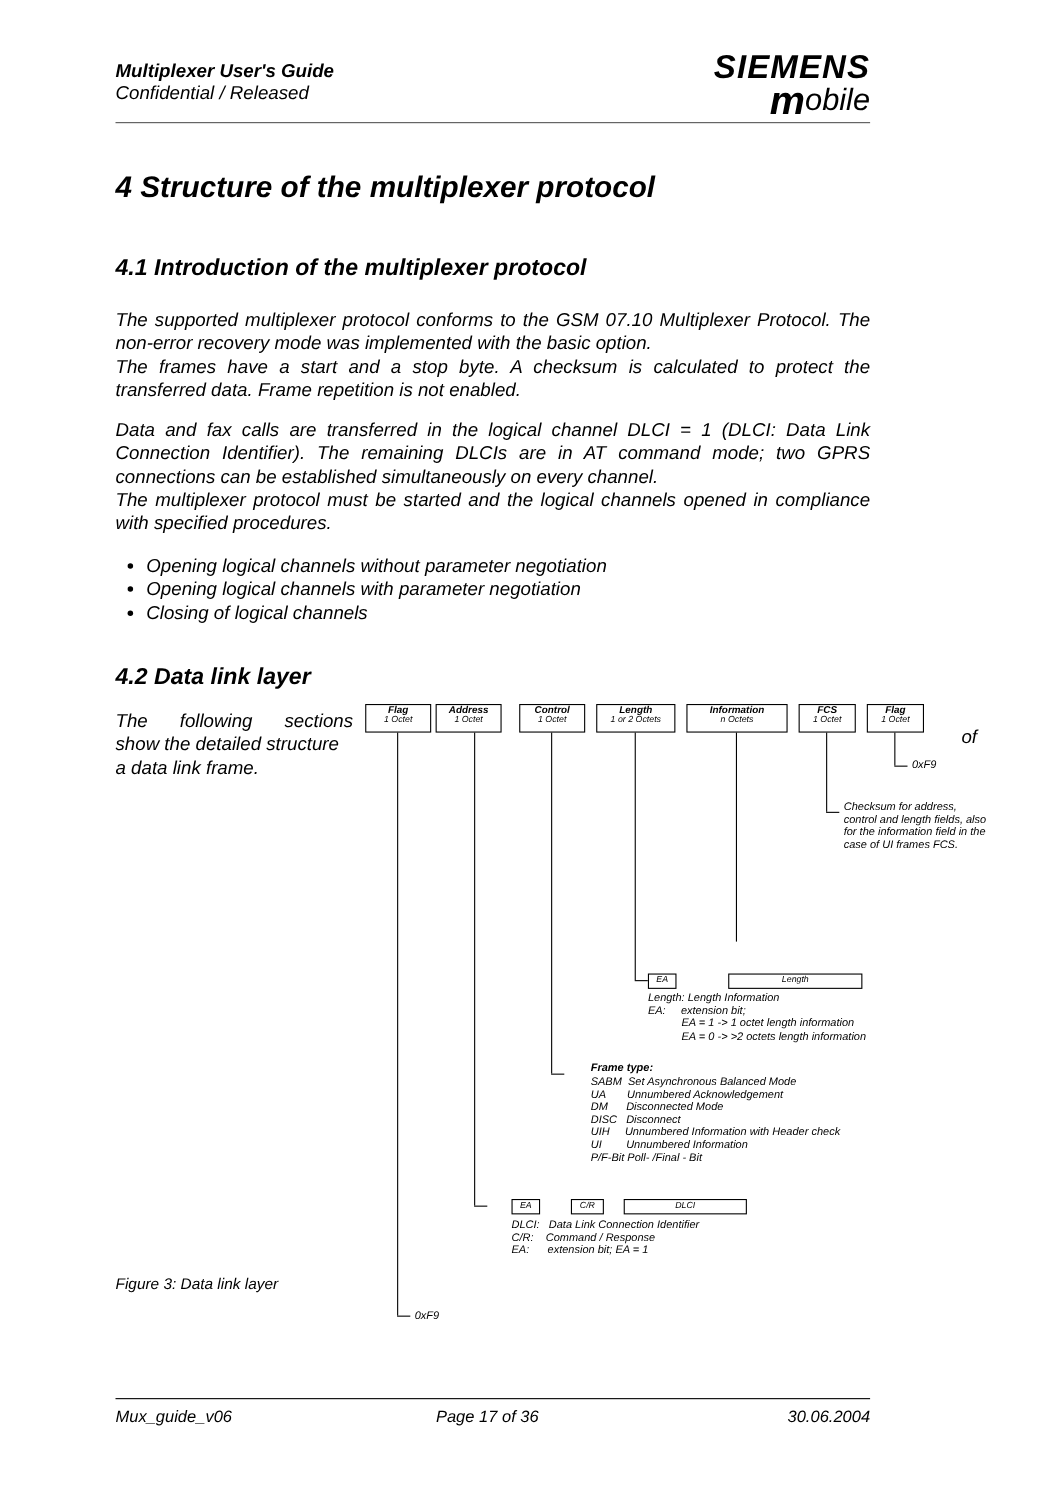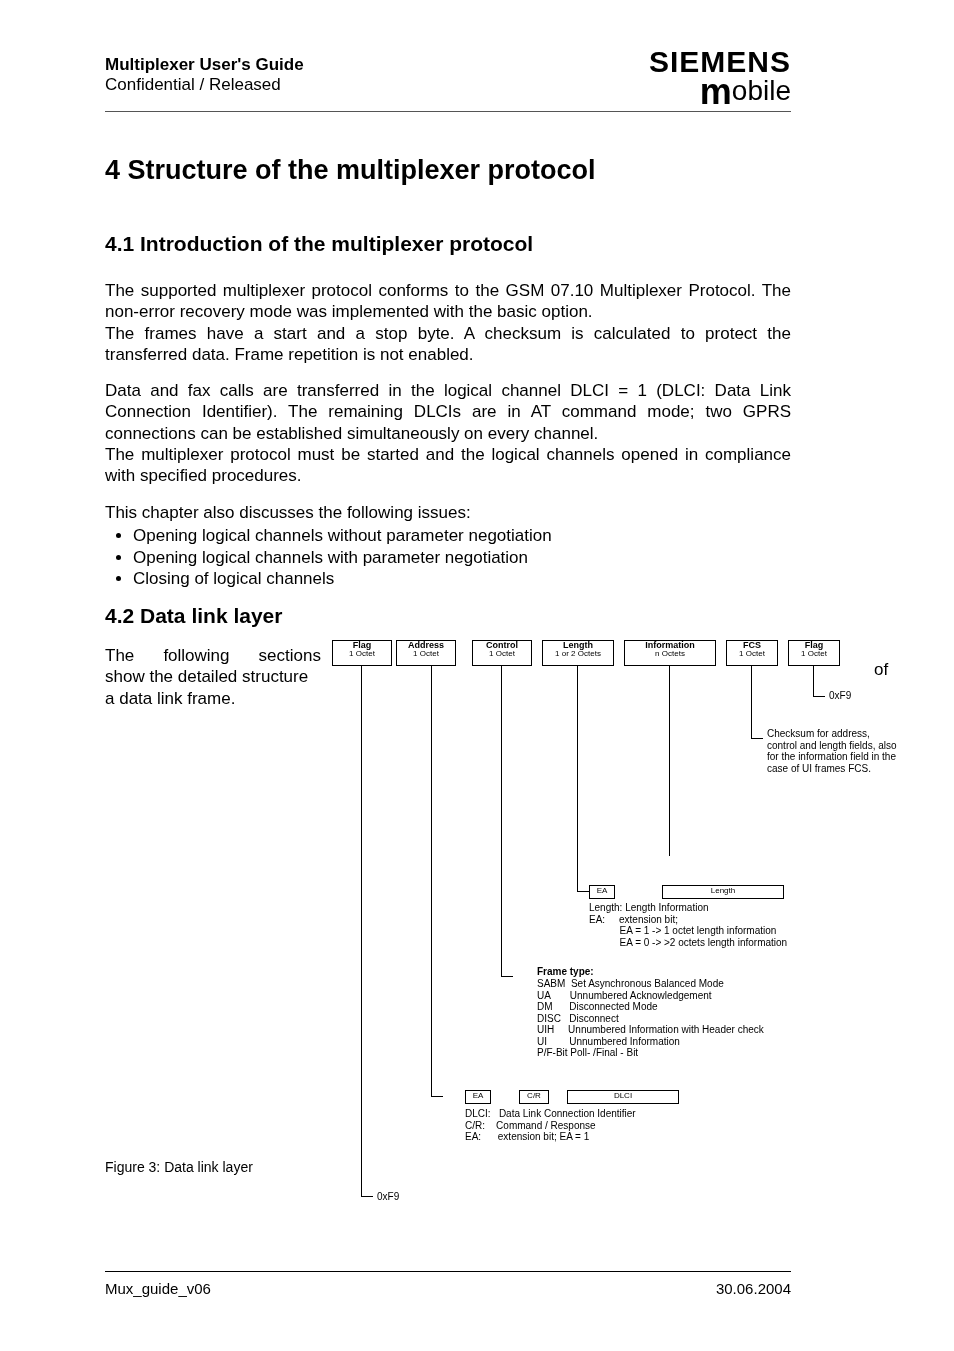--- a/index.html
+++ b/index.html
@@ -9,20 +9,21 @@
     width: 954px;
     height: 1351px;
     font-family: Arial, Helvetica, sans-serif;
     background: white;
     color: black;
   }
   .page {
     position: relative;
     width: 886px;
     height: 1351px;
+    font-style: italic;
   }
   .header {
     position: absolute;
     left: 105px;
     right: 95px;
     top: 55px;
   }
   .hdr-title {
     font-size: 17px;
     font-weight: bold;
@@ -203,21 +204,20 @@
 
   <div class="h2a">4.1  Introduction of the multiplexer protocol</div>
 
   <div class="body para1" style="white-space: pre-line;">The supported multiplexer protocol conforms to the GSM 07.10 Multiplexer Protocol. The non-error recovery mode was implemented with the basic option.
 The frames have a start and a stop byte. A checksum is calculated to protect the transferred data. Frame repetition is not enabled.</div>
 
   <div class="body para2" style="white-space: pre-line;">Data and fax calls are transferred in the logical channel DLCI = 1 (DLCI: Data Link Connection Identifier). The remaining DLCIs are in AT command mode; two GPRS connections can be established simultaneously on every channel.
 The multiplexer protocol must be started and the logical channels opened in compliance with specified procedures.</div>
 
   <div class="body para3">
-    <span>This chapter also discusses the following issues:</span>
     <ul class="bullets">
       <li>Opening logical channels without parameter negotiation</li>
       <li>Opening logical channels with parameter negotiation</li>
       <li>Closing of logical channels</li>
     </ul>
   </div>
 
   <div class="h2b">4.2  Data link layer</div>
 
   <div class="intro42-wrap">
@@ -303,15 +303,16 @@
 
     <div class="dline" style="left:29px; top:26px; width:1px; height:530px;"></div>
     <div class="dline" style="left:29px; top:556px; width:12px; height:1px;"></div>
     <div class="note" style="left:45px; top:551px;">0xF9</div>
   </div>
 
   <div class="figcap">Figure 3: Data link layer</div>
 
   <div class="ftr-line"></div>
   <div class="ftr l">Mux_guide_v06</div>
+  <div class="ftr c">Page 17 of 36</div>
   <div class="ftr r">30.06.2004</div>
 
 </div>
 
 </body></html>

